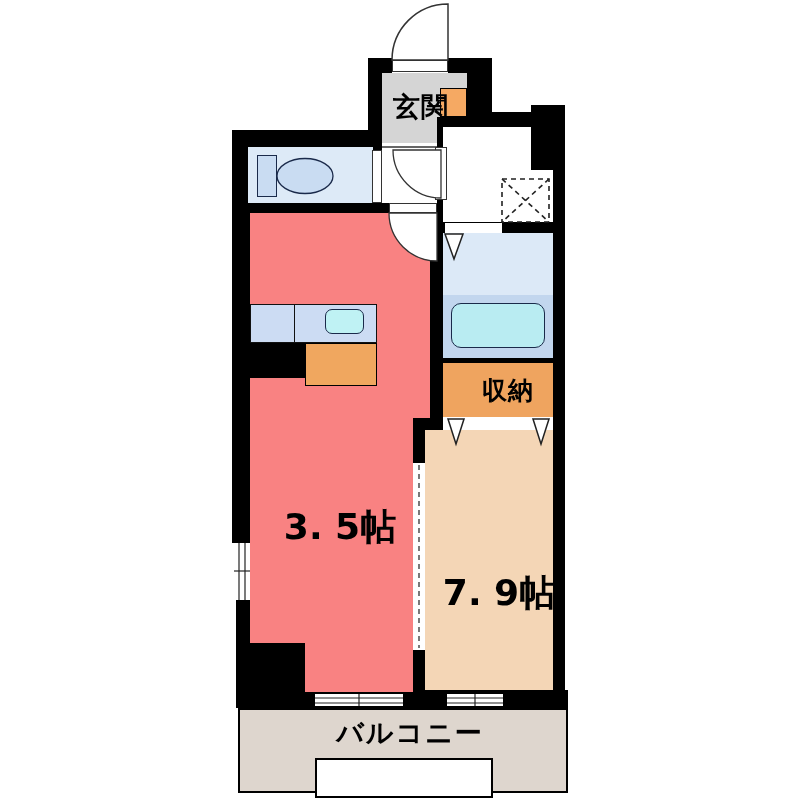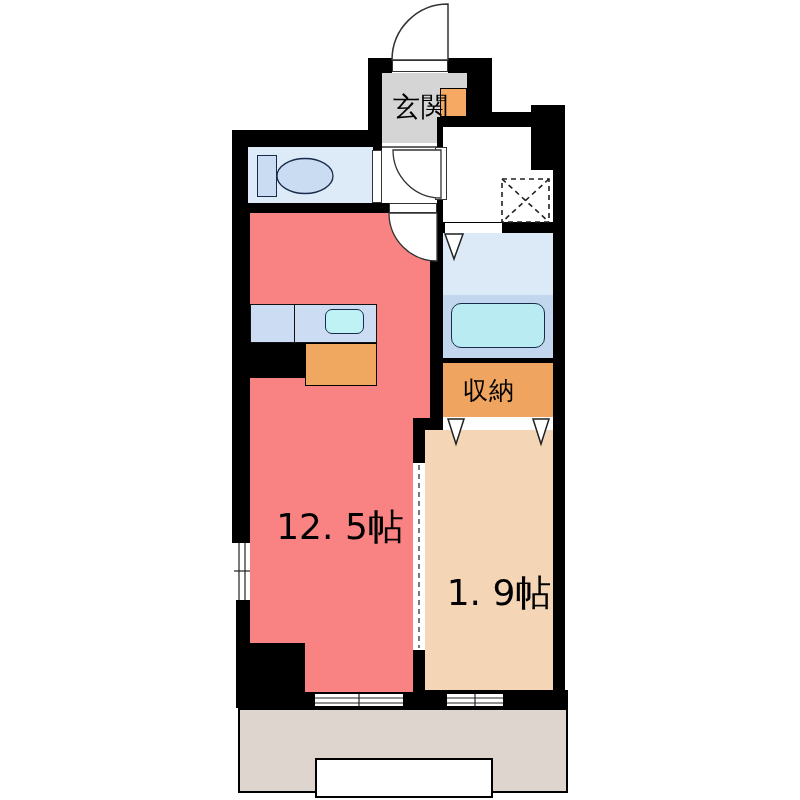--- a/index.html
+++ b/index.html
@@ -1,20 +1,20 @@
 <!DOCTYPE html>
 <html><head>
 <meta charset="utf-8">
 <style>
   html,body{margin:0;padding:0;background:#fff;}
   .plan{position:relative;width:800px;height:800px;background:#ffffff;overflow:hidden;
         font-family:"DejaVu Sans","Liberation Sans",sans-serif;}
   .wall{position:absolute;background:#000;}
   .fill{position:absolute;}
-  .lbl{position:absolute;transform:translate(-50%,-50%);font-weight:normal;color:#000;
+  .lbl{position:absolute;transform:translate(-50%,-50%);font-weight:bold;color:#000;
        white-space:nowrap;line-height:1;padding-left:20px;}
   .leaf{position:absolute;background:#fff;border:1.5px solid #333;box-sizing:border-box;}
   .winband{position:absolute;background:#fff;}
   svg.overlay{position:absolute;left:0;top:0;pointer-events:none;}
 </style>
 </head>
 <body>
 
 <div class="plan">
 
@@ -119,17 +119,18 @@
     </g>
 
     <g stroke="#222" stroke-width="1.2">
       <line x1="447" y1="698" x2="503" y2="698"></line>
       <line x1="447" y1="703" x2="503" y2="703"></line>
       <line x1="475" y1="694" x2="475" y2="706"></line>
     </g>
   </svg>
 
   <div class="lbl" style="left:411px;top:106px;font-size:27px;letter-spacing:1px;">玄関</div>
-  <div class="lbl" style="left:330px;top:527px;font-size:36px;">12. 5帖</div>
-  <div class="lbl" style="left:489px;top:593px;font-size:36px;">1. 9帖</div>
-  <div class="lbl" style="left:479px;top:390px;font-size:25px;letter-spacing:1px;">収納</div>
+  <div class="lbl" style="left:330px;top:527px;font-size:36px;">3. 5帖</div>
+  <div class="lbl" style="left:489px;top:593px;font-size:36px;">7. 9帖</div>
+  <div class="lbl" style="left:498px;top:390px;font-size:25px;letter-spacing:1px;">収納</div>
+  <div class="lbl" style="left:400px;top:732px;font-size:27px;letter-spacing:2px;">バルコニー</div>
 
 </div>
 
 </body></html>

